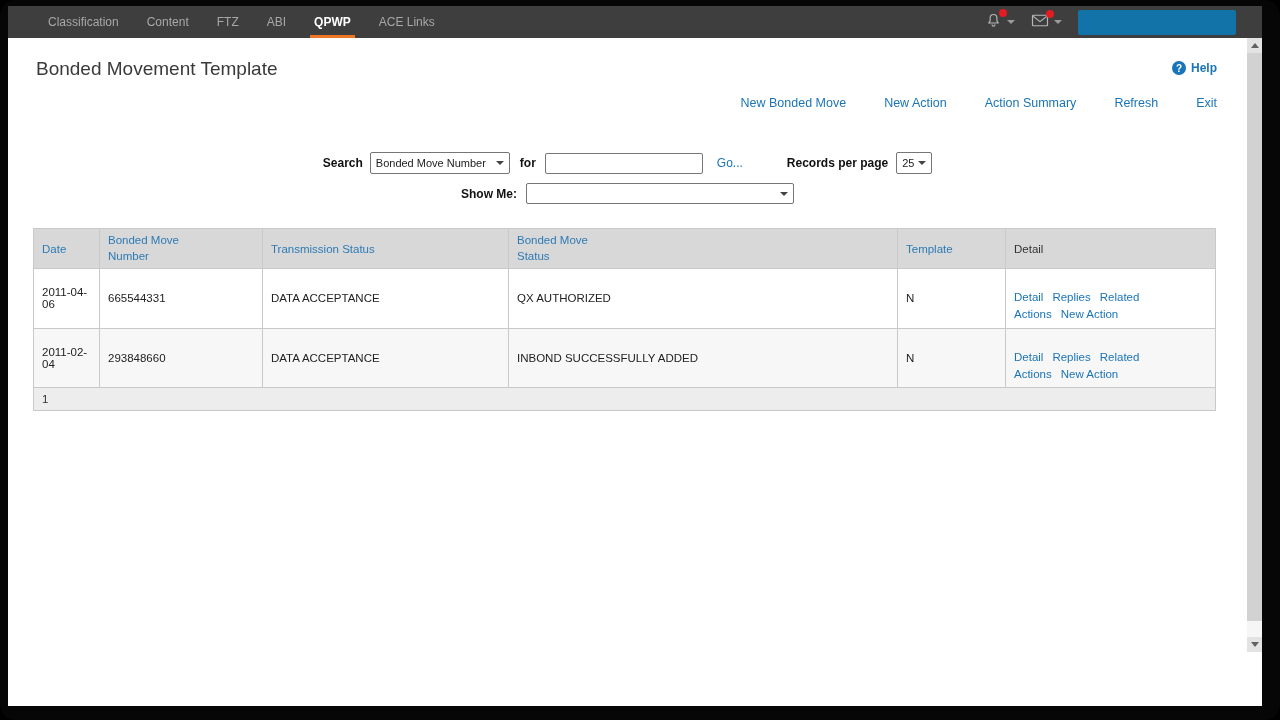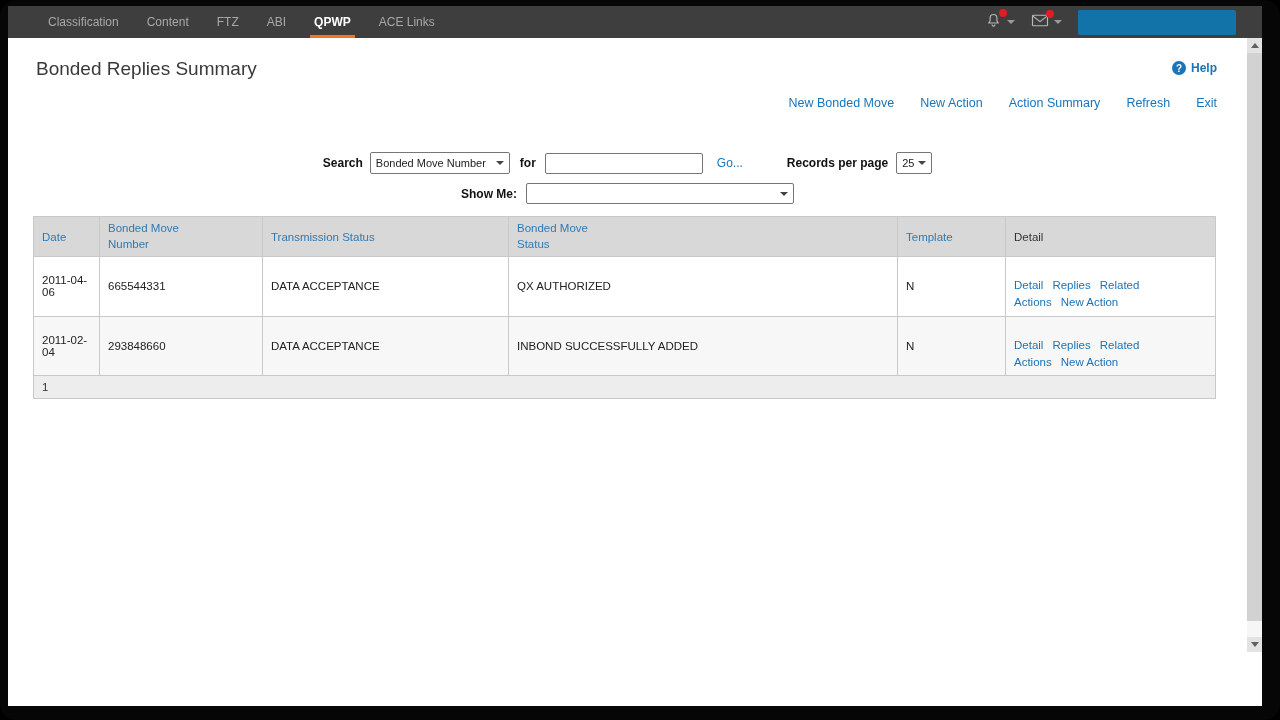--- a/index.html
+++ b/index.html
@@ -41,21 +41,21 @@
 
   .title-row { display: flex; justify-content: space-between; align-items: flex-start;
     padding: 20px 30px 0 28px; }
   .page-title { font-size: 19px; font-weight: normal; color: #3a3a3a; }
   .help-link { display: flex; align-items: center; gap: 5px; cursor: pointer;
     color: #1a74b8; font-size: 12px; font-weight: bold; margin-top: 3px; }
   .help-circle { width: 14px; height: 14px; border-radius: 50%; background: #1a74b8;
     color: #fff; font-size: 10px; font-weight: bold; display: flex; align-items: center;
     justify-content: center; }
 
-  .toolbar { display: flex; justify-content: flex-end; gap: 26px;
+  .toolbar { display: flex; justify-content: flex-end; gap: 38px;
     margin: 16px 30px 0 0; font-size: 12.5px; }
   .toolbar a, .blue-link { color: #1a74b8; text-decoration: none; cursor: pointer; }
 
   .search-row { display: flex; justify-content: center; align-items: center;
     margin-top: 42px; font-size: 12px; }
   .lbl { font-weight: bold; color: #111; }
   .sel { height: 22px; border: 1px solid #767676; border-radius: 2px; background: #fff;
     display: flex; align-items: center; justify-content: space-between;
     padding: 0 5px; font-size: 11px; color: #222; cursor: pointer; }
   .sel .caret { border-top-color: #444; }
@@ -64,21 +64,21 @@
     margin: 0 14px 0 9px; font-size: 12px; padding: 0 4px; }
   .go-link { font-size: 12px; }
   .records-lbl { margin-left: 44px; }
   .sel-records { width: 36px; margin-left: 8px; }
 
   .showme-row { display: flex; justify-content: center; align-items: center;
     margin-top: 9px; font-size: 12px; }
   .sel-showme { width: 268px; height: 21px; margin-left: 9px; }
 
   
-  table.grid { border-collapse: collapse; margin: 12px 0 0 25px; width: 1182px;
+  table.grid { border-collapse: collapse; margin: 24px 0 0 25px; width: 1182px;
     font-size: 11.5px; color: #222; table-layout: fixed; }
   .grid th, .grid td { border: 1px solid #c9c9c9; text-align: left; vertical-align: middle; }
   .grid th { background: #d8d8d9; font-weight: normal; height: 40px; padding: 4px 8px; }
   .grid th a { color: #2e7bb4; text-decoration: none; cursor: pointer; }
   .grid th .wrap { display: inline-block; max-width: 88px; line-height: 1.35; }
   .grid th.plain { color: #333; }
   .grid td { height: 39px; padding: 4px 8px; background: #fff; }
   .grid tr.alt td { background: #f7f7f7; }
   .grid td.detail-cell { line-height: 1.5; padding-top: 20px; vertical-align: top; }
   .grid td.detail-cell a { color: #1a74b8; text-decoration: none; margin-right: 9px; cursor: pointer; }
@@ -150,21 +150,21 @@
           <span class="caret"></span>
         </div>
         <div class="global-search"></div>
       </div>
     </div>
 
     <div class="content">
       <div class="inner">
 
         <div class="title-row">
-          <h1 class="page-title">Bonded Replies Summary</h1>
+          <h1 class="page-title">Bonded Movement Template</h1>
           <div class="help-link">
             <span class="help-circle">?</span>
             <span>Help</span>
           </div>
         </div>
 
         <div class="toolbar">
           <a>New Bonded Move</a>
           <a>New Action</a>
           <a>Action Summary</a>

